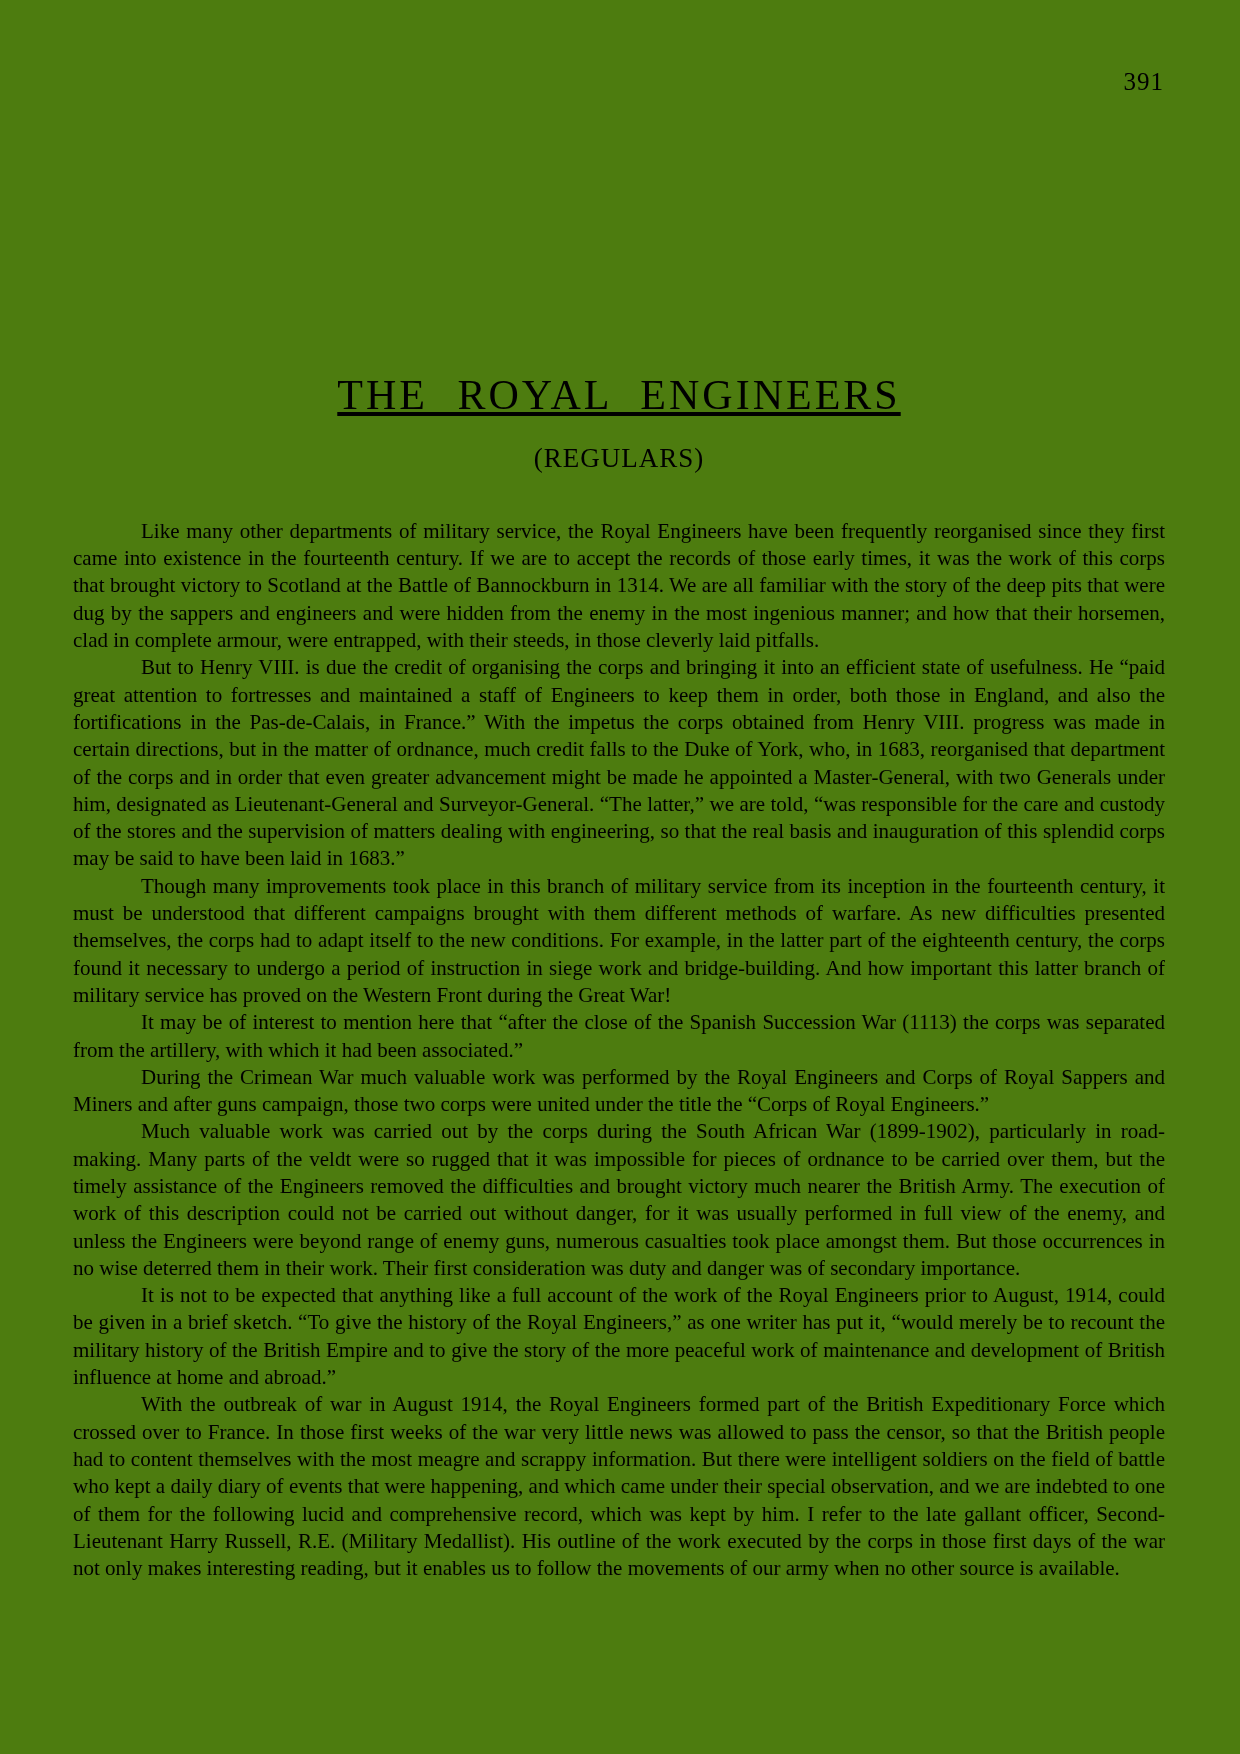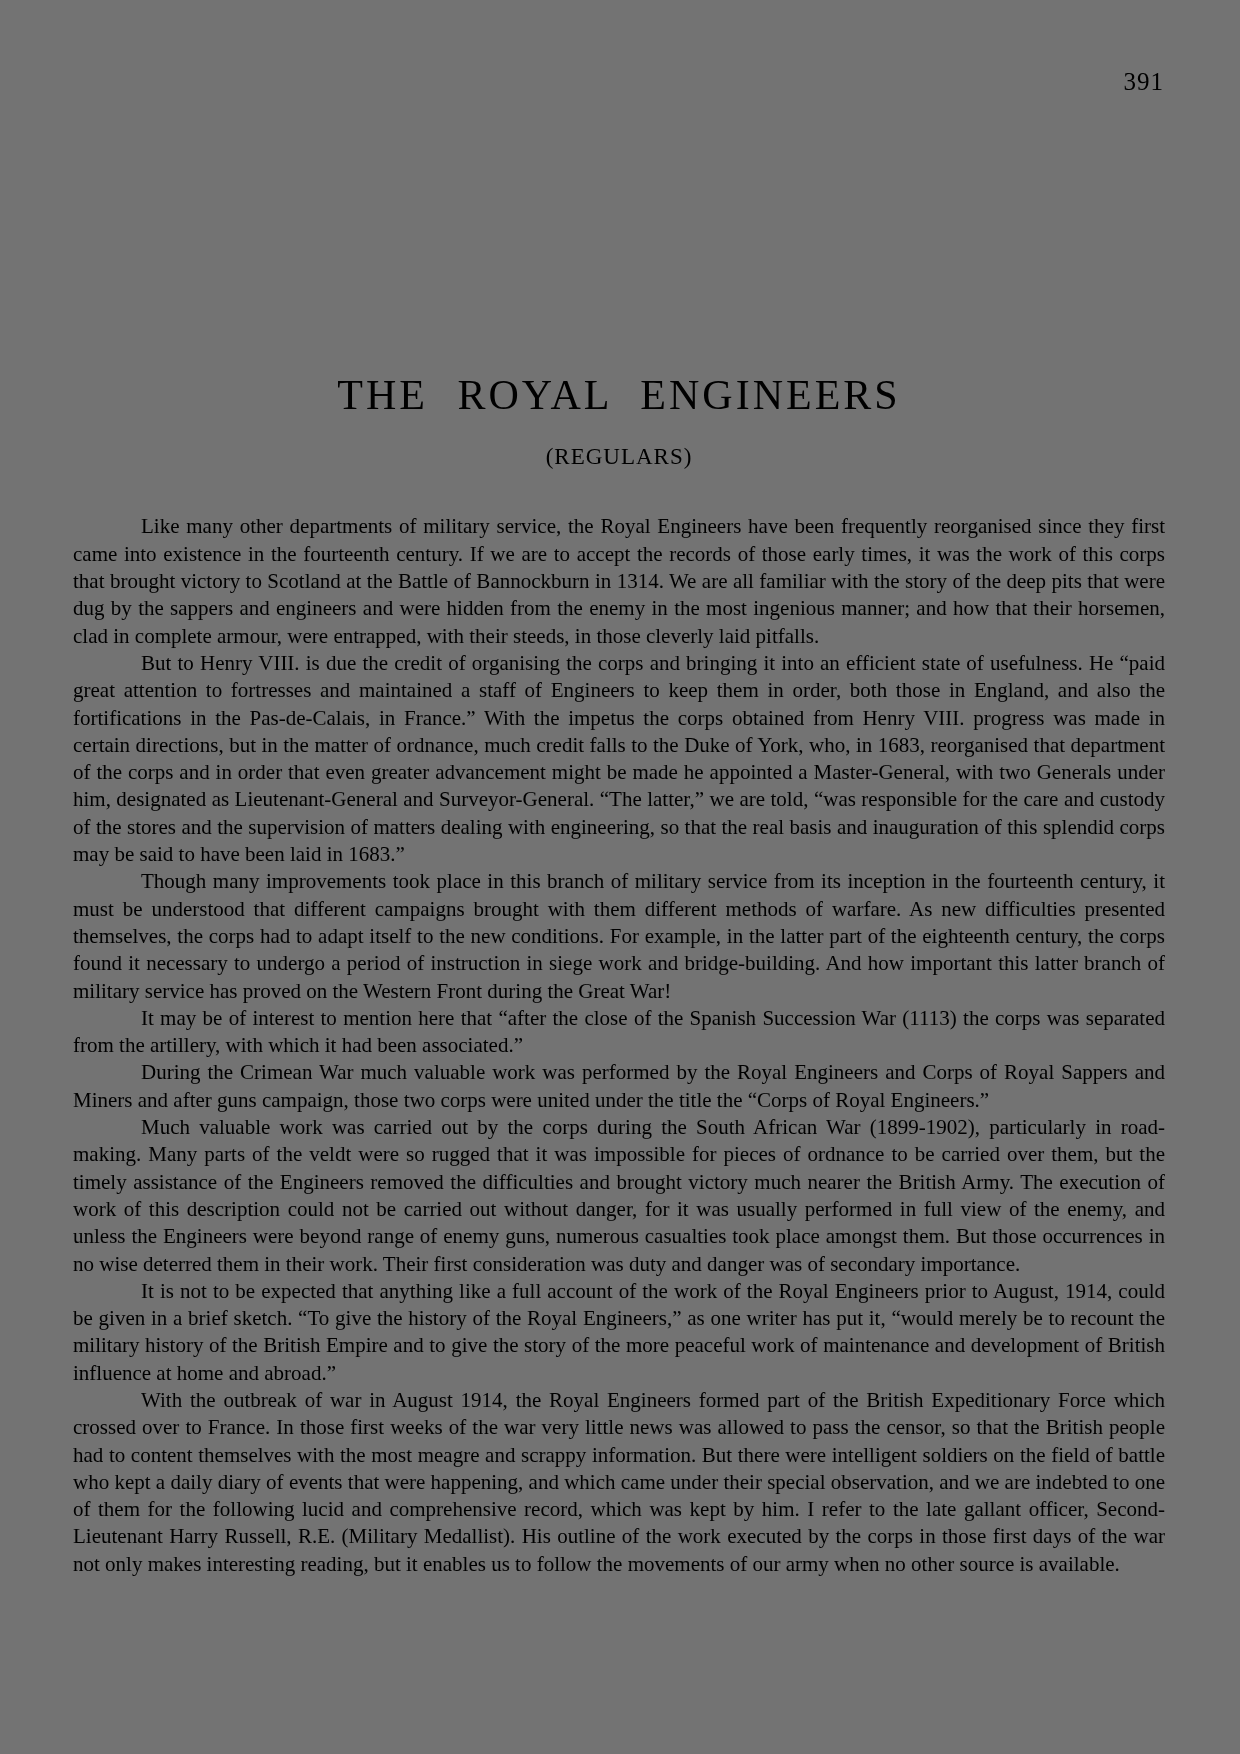--- a/index.html
+++ b/index.html
@@ -4,21 +4,21 @@
 <style>
   html, body {
     margin: 0;
     padding: 0;
     background: #ffffff;
   }
   .page {
     position: relative;
     width: 1240px;
     height: 1754px;
-    background: #737373;
+    background: #4d7c0f;
     color: #000000;
     font-family: "Liberation Serif", "DejaVu Serif", serif;
     overflow: hidden;
   }
   .page-number {
     position: absolute;
     top: 68px;
     right: 76px;
     font-size: 25px;
     letter-spacing: 1px;
@@ -28,25 +28,26 @@
   }
   .title {
     margin: 0;
     padding-top: 372px;
     text-align: center;
     font-size: 42px;
     font-weight: normal;
     letter-spacing: 3px;
     word-spacing: 16px;
     line-height: 1.1;
+    text-decoration: underline;
   }
   .subtitle {
     margin: 26px 0 0 0;
     text-align: center;
-    font-size: 23px;
+    font-size: 27px;
     font-weight: normal;
     letter-spacing: 1px;
     line-height: 1.1;
   }
   .body-text {
     margin-top: 44px;
     font-size: 21px;
     line-height: 27.3px;
     text-align: justify;
   }

